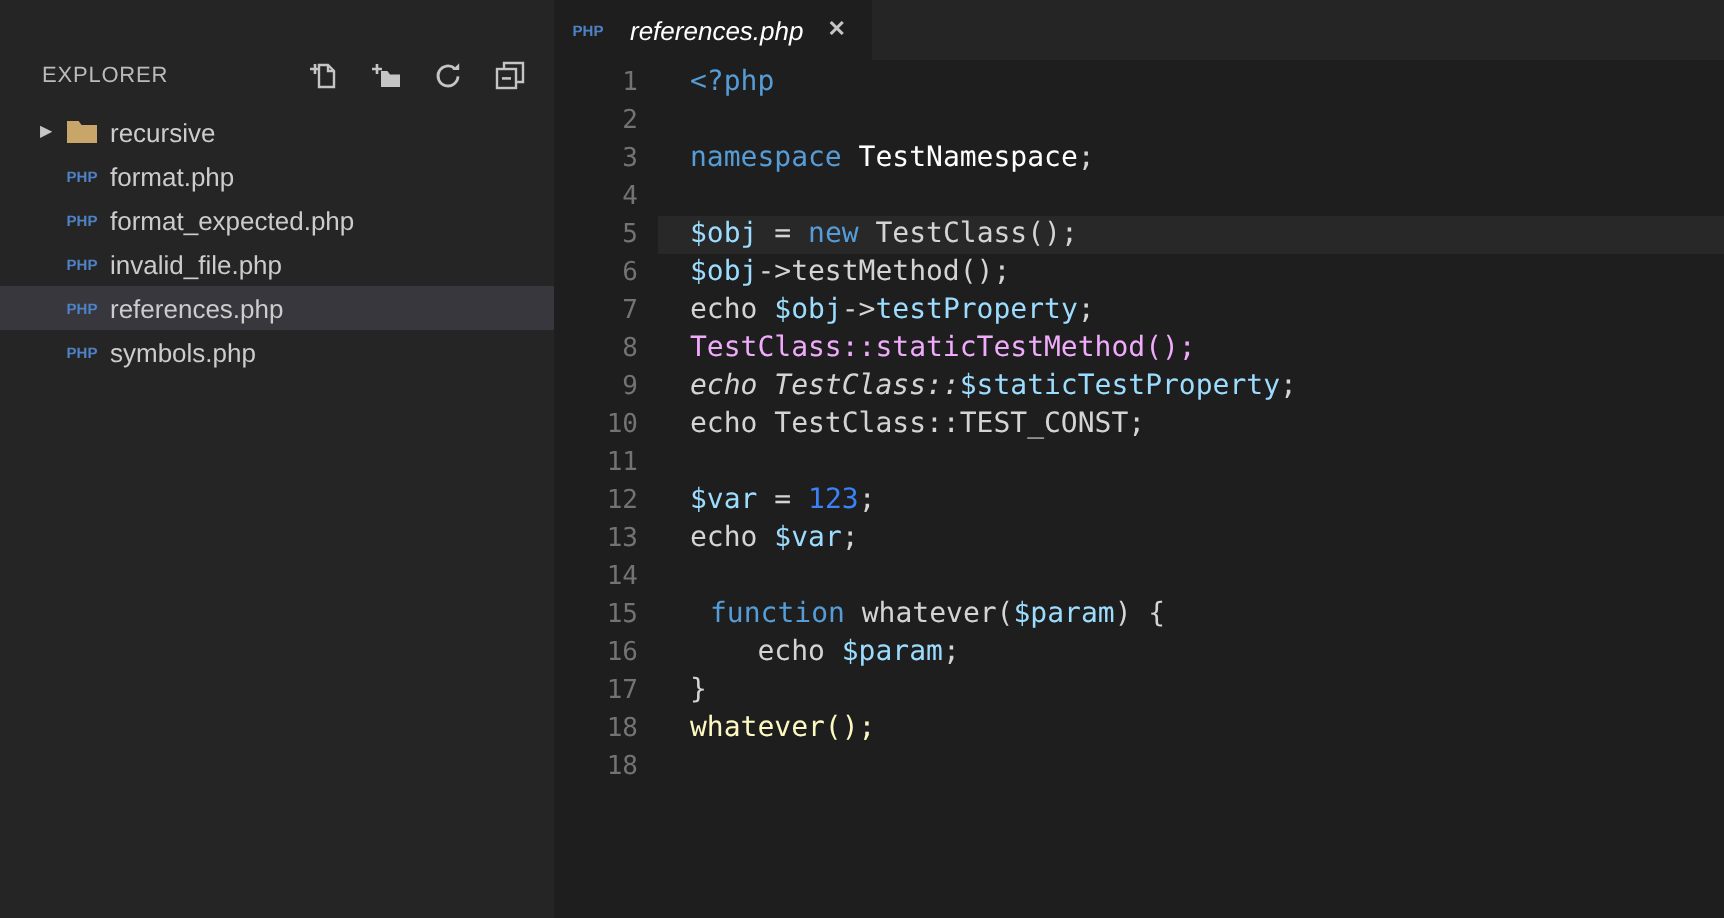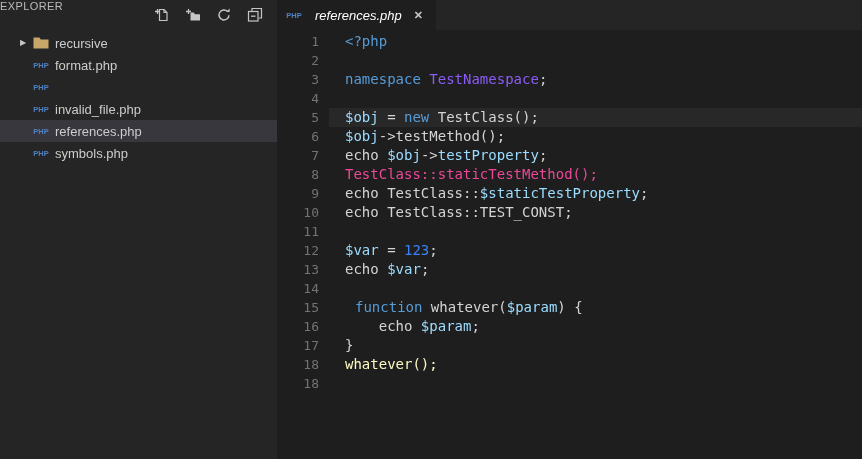--- a/index.html
+++ b/index.html
@@ -11,22 +11,22 @@
     color:#cccccc;
     -webkit-font-smoothing:antialiased;
   }
 
   
   .sidebar {
     width:277px; height:459px; background:#252526;
     flex-shrink:0; display:flex; flex-direction:column;
   }
   .sidebar-header {
-    height:30px; display:flex; 
-    padding-right:14px;
+    height:30px; display:flex; align-items:center;
+    padding-left:21px; padding-right:14px;margin-top:23px;
   }
   .sidebar-title {
     flex:1; font-size:11px; color:#bbbbbb; letter-spacing:0.4px;
   }
   .sidebar-actions { display:flex; align-items:center; }
   .action-btn {
     width:16px; height:16px; margin-left:15px;
     background:none; border:none; cursor:pointer; padding:0;
     display:flex; align-items:center; justify-content:center;
   }
@@ -143,20 +143,21 @@
           <span class="php-badge">PHP</span>
         </span>
     <span class="file-label">format.php</span>
   </div>
       <div class="tree-item">
     <span class="chev" style="visibility: hidden;">▶</span>
 
     <span class="tree-icon">
           <span class="php-badge">PHP</span>
         </span>
+    <span class="file-label">format_expected.php</span>
   </div>
       <div class="tree-item">
     <span class="chev" style="visibility: hidden;">▶</span>
 
     <span class="tree-icon">
           <span class="php-badge">PHP</span>
         </span>
     <span class="file-label">invalid_file.php</span>
   </div>
       <div class="tree-item selected">
@@ -194,45 +195,45 @@
       <div class="code-line">
     <span class="line-num">1</span>
     <span class="line-code"><span style="color: rgb(86, 156, 214);">&lt;?php</span></span>
   </div>
       <div class="code-line">
     <span class="line-num">2</span>
     <span class="line-code"></span>
   </div>
       <div class="code-line">
     <span class="line-num">3</span>
-    <span class="line-code"><span style="color: rgb(86, 156, 214);">namespace</span><span style="color: rgb(212, 212, 212);"> </span><span style="color: #8b5cf6;">TestNamespace</span><span style="color: rgb(212, 212, 212);">;</span></span>
+    <span class="line-code"><span style="color: rgb(86, 156, 214);">namespace</span><span style="color: rgb(212, 212, 212);"> </span><span style="color: #ffffff;">TestNamespace</span><span style="color: rgb(212, 212, 212);">;</span></span>
   </div>
       <div class="code-line">
     <span class="line-num">4</span>
     <span class="line-code"></span>
   </div>
       <div class="code-line current">
     <span class="line-num">5</span>
     <span class="line-code"><span style="color: rgb(156, 220, 254);">$obj</span><span style="color: rgb(212, 212, 212);"> = </span><span style="color: rgb(86, 156, 214); text-align: right;">new</span><span style="color: rgb(212, 212, 212);"> TestClass();</span></span>
   </div>
       <div class="code-line">
     <span class="line-num">6</span>
     <span class="line-code"><span style="color: rgb(156, 220, 254);">$obj</span><span style="color: rgb(212, 212, 212);">-&gt;testMethod();</span></span>
   </div>
       <div class="code-line">
     <span class="line-num">7</span>
     <span class="line-code"><span style="color: rgb(212, 212, 212);">echo </span><span style="color: rgb(156, 220, 254);">$obj</span><span style="color: rgb(212, 212, 212);">-&gt;</span><span style="color: rgb(156, 220, 254);">testProperty</span><span style="color: rgb(212, 212, 212);">;</span></span>
   </div>
       <div class="code-line">
     <span class="line-num">8</span>
-    <span class="line-code"><span style="color: #ec4899;">TestClass::staticTestMethod();</span></span>
+    <span class="line-code"><span style="color: #f0abfc;">TestClass::staticTestMethod();</span></span>
   </div>
       <div class="code-line">
     <span class="line-num">9</span>
-    <span class="line-code"><span style="color: rgb(212, 212, 212);">echo TestClass::</span><span style="color: rgb(156, 220, 254);">$staticTestProperty</span><span style="color: rgb(212, 212, 212);">;</span></span>
+    <span class="line-code"><span style="color: rgb(212, 212, 212); font-style: italic;">echo TestClass::</span><span style="color: rgb(156, 220, 254);">$staticTestProperty</span><span style="color: rgb(212, 212, 212);">;</span></span>
   </div>
       <div class="code-line">
     <span class="line-num">10</span>
     <span class="line-code"><span style="color: rgb(212, 212, 212);">echo TestClass::TEST_CONST;</span></span>
   </div>
       <div class="code-line">
     <span class="line-num">11</span>
     <span class="line-code"></span>
   </div>
       <div class="code-line">

